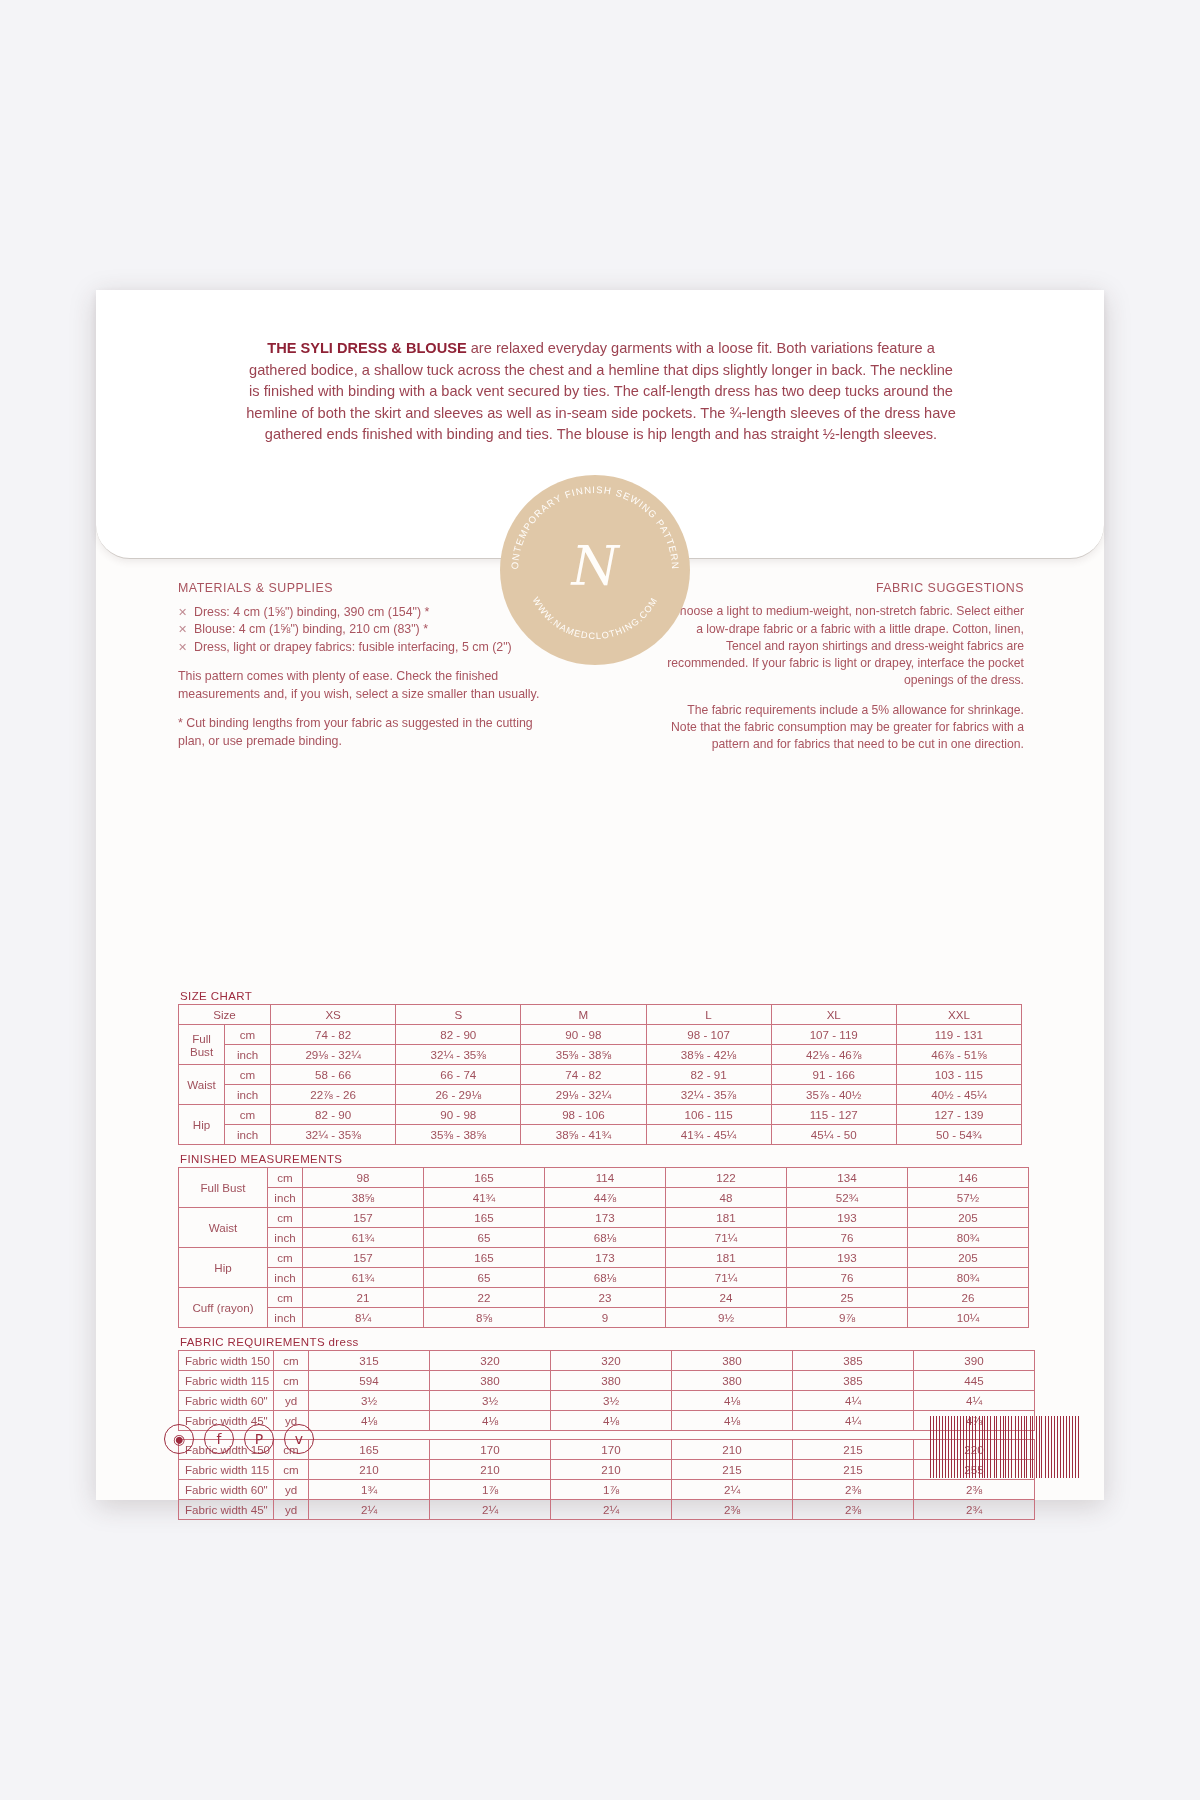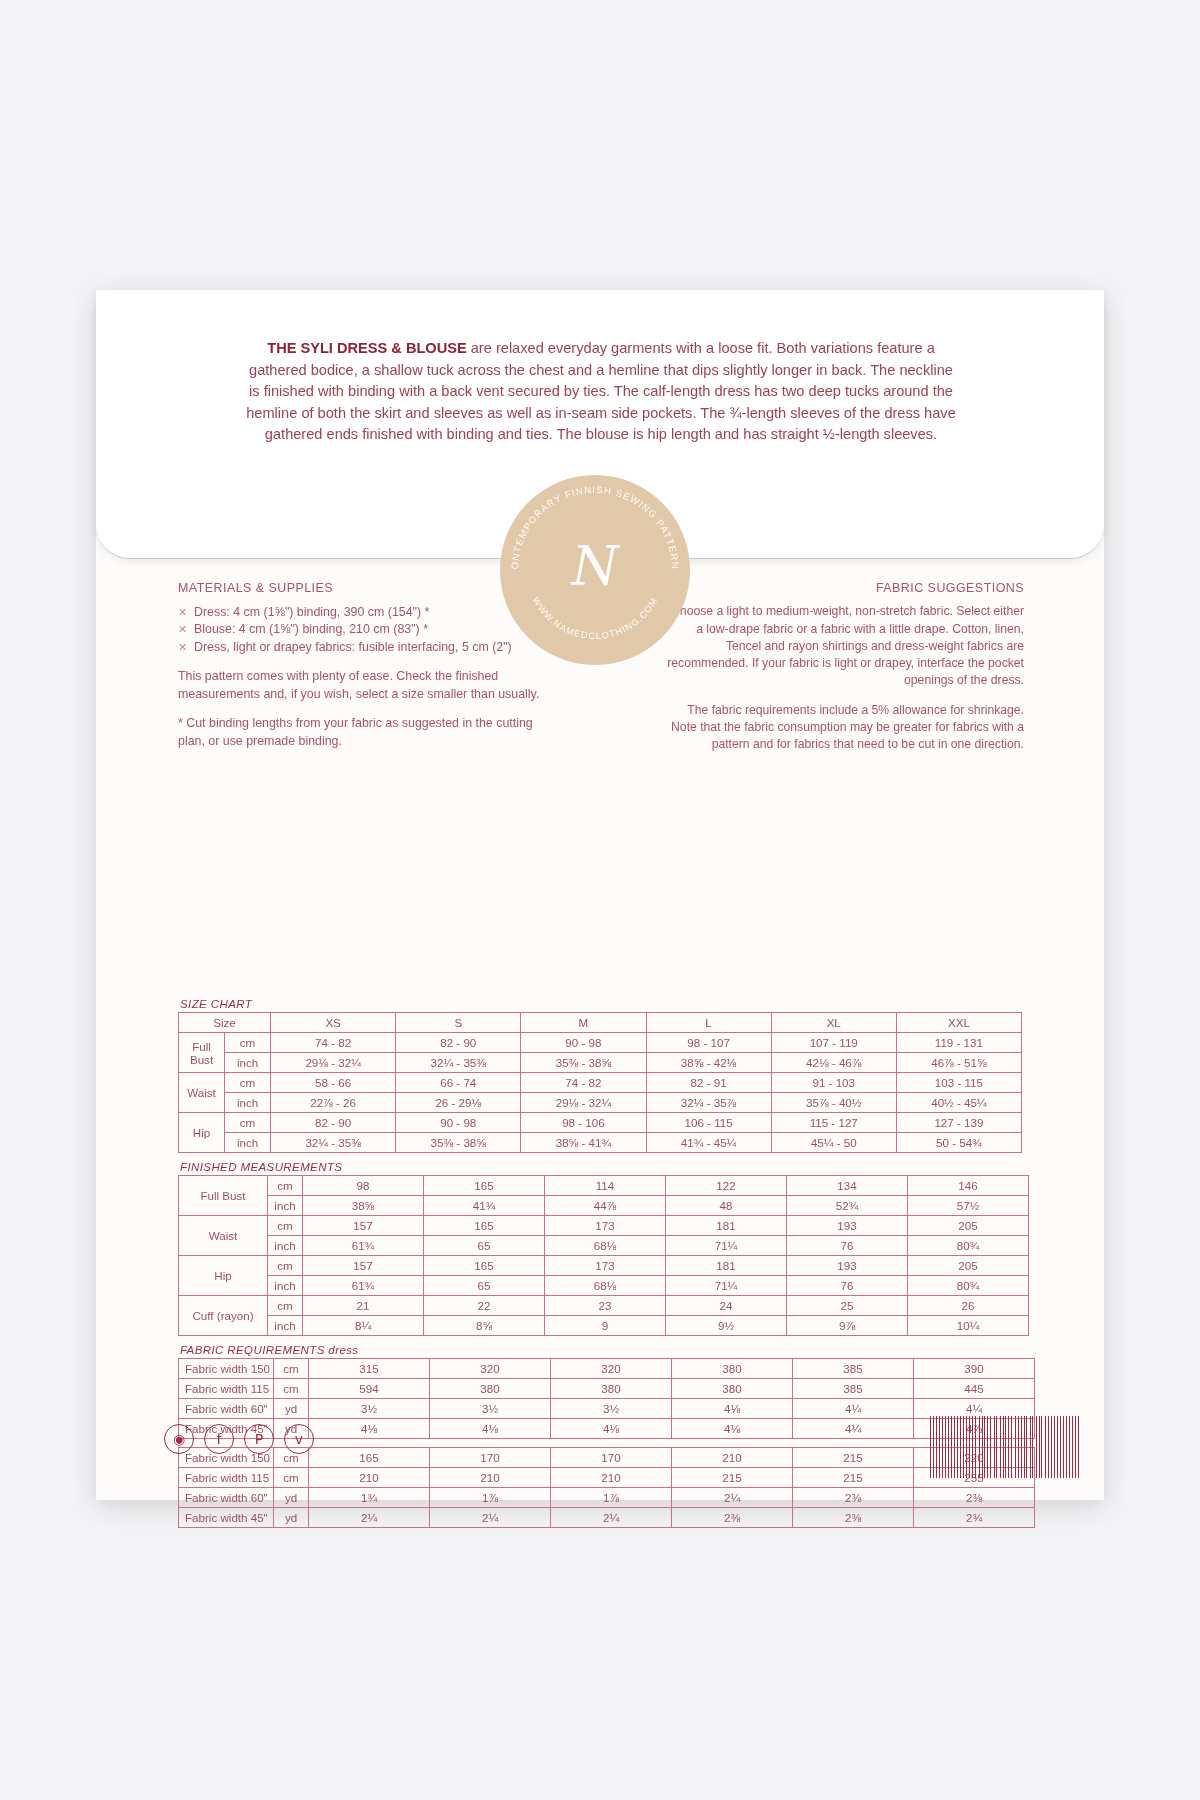--- a/index.html
+++ b/index.html
@@ -118,22 +118,21 @@
   .tables {
     position: absolute;
     left: 82px;
     top: 700px;
     width: 844px;
   }
   .sect-title {
     color: #9d2c3f;
     font-size: 11.5px;
     letter-spacing: 0.4px;
-    margin: 8px 0 2px 2px;
-    font-style: italic;
+    margin: 0 0 2px 2px;
   }
   table {
     border-collapse: collapse;
     width: 844px;
     table-layout: fixed;
     margin-bottom: 8px;
   }
   table td, table th {
     border: 1px solid #c9727f;
     color: #a0505c;
@@ -266,21 +265,21 @@
               <td class="c-val">42⅛ - 46⅞</td>
               <td class="c-val">46⅞ - 51⅝</td>
             </tr>
             <tr>
               <td class="c-lab" rowspan="2">Waist</td>
               <td class="c-un">cm</td>
               <td class="c-val">58 - 66</td>
               <td class="c-val">66 - 74</td>
               <td class="c-val">74 - 82</td>
               <td class="c-val">82 - 91</td>
-              <td class="c-val">91 - 103</td>
+              <td class="c-val">91 - 166</td>
               <td class="c-val">103 - 115</td>
             </tr>
             <tr>
               <td class="c-un">inch</td>
               <td class="c-val">22⅞ - 26</td>
               <td class="c-val">26 - 29⅛</td>
               <td class="c-val">29⅛ - 32¼</td>
               <td class="c-val">32¼ - 35⅞</td>
               <td class="c-val">35⅞ - 40½</td>
               <td class="c-val">40½ - 45¼</td>

